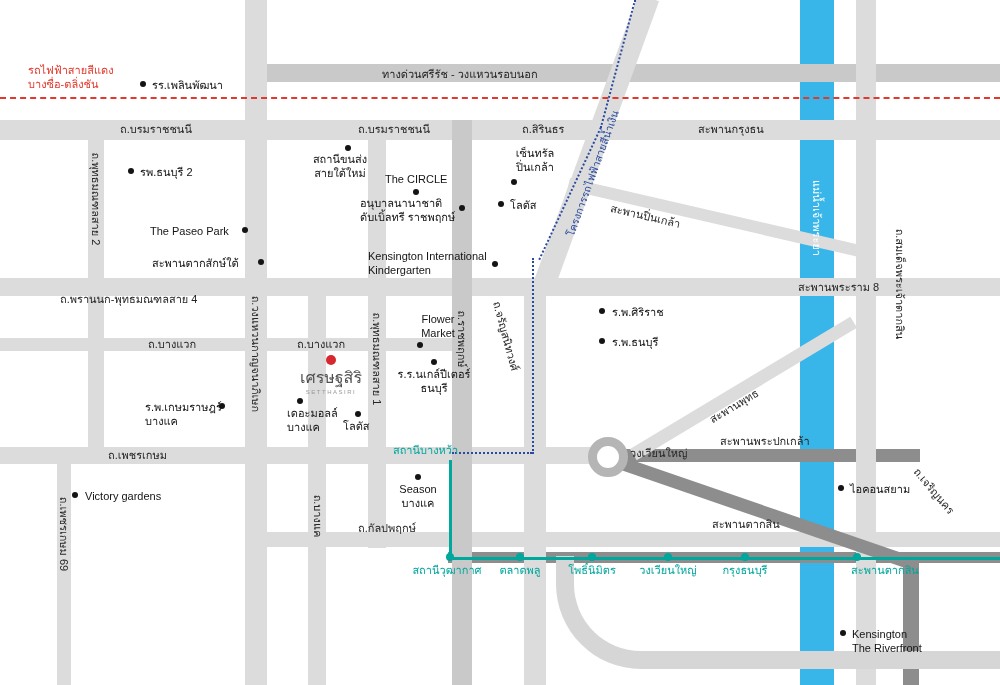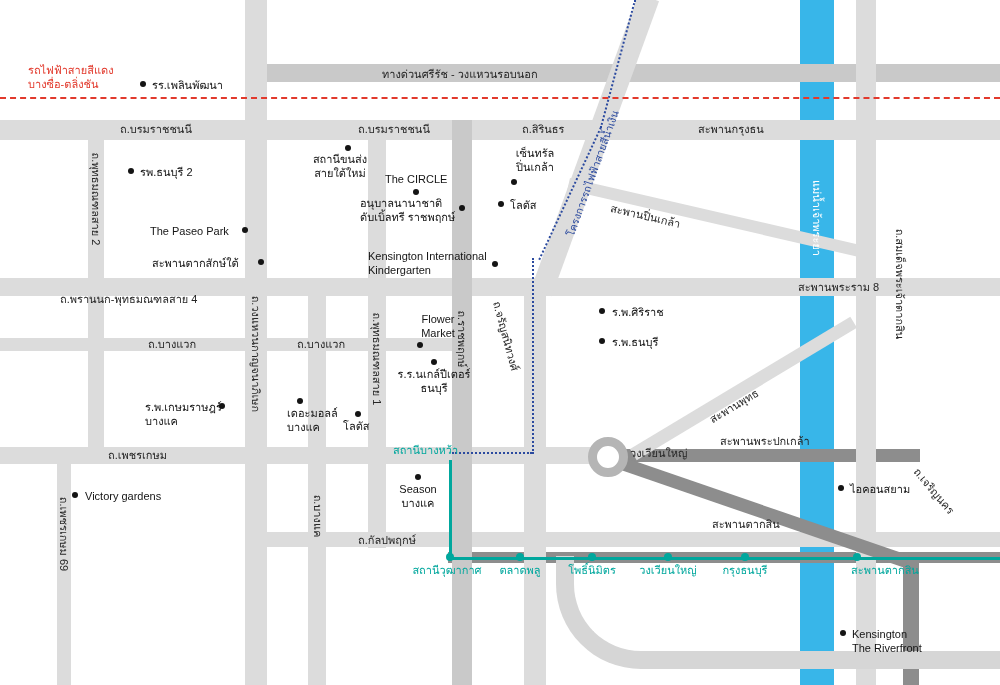--- a/index.html
+++ b/index.html
@@ -98,21 +98,21 @@
   <div class="lbl" style="left:358px;top:123px;">ถ.บรมราชชนนี</div>
   <div class="lbl" style="left:522px;top:123px;">ถ.สิรินธร</div>
   <div class="lbl" style="left:698px;top:123px;">สะพานกรุงธน</div>
   <div class="lbl" style="left:60px;top:281px;margin-top:12px;">ถ.พรานนก-พุทธมณฑลสาย 4</div>
   <div class="lbl" style="left:798px;top:281px;">สะพานพระราม 8</div>
   <div class="lbl" style="left:148px;top:338px;">ถ.บางแวก</div>
   <div class="lbl" style="left:297px;top:338px;">ถ.บางแวก</div>
   <div class="lbl" style="left:108px;top:449px;">ถ.เพชรเกษม</div>
   <div class="lbl" style="left:630px;top:447px;">วงเวียนใหญ่</div>
   <div class="lbl" style="left:720px;top:435px;">สะพานพระปกเกล้า</div>
-  <div class="lbl" style="left:358px;top:534px;">ถ.กัลปพฤกษ์</div>
+  <div class="lbl" style="left:358px;top:522px;">ถ.กัลปพฤกษ์</div>
   <div class="lbl" style="left:712px;top:518px;">สะพานตากสิน</div>
   <div class="vlbl" style="left:694px;top:397px;width:80px;transform:rotate(-31deg);">สะพานพุทธ</div>
   <div class="lbl" style="left:612px;top:202px;transform:rotate(13deg);transform-origin:0 0;">สะพานปิ่นเกล้า</div>
   <div class="vlbl" style="left:456px;top:327px;width:100px;transform:rotate(75deg);">ถ.จรัญสนิทวงศ์</div>
 
   <div class="vlbl" style="left:46px;top:190px;width:100px;transform:rotate(90deg);">ถ.พุทธมณฑลสาย 2</div>
   <div class="vlbl" style="left:181px;top:345px;width:150px;transform:rotate(90deg);">ถ.วงแหวนกาญจนาภิเษก</div>
   <div class="vlbl" style="left:317px;top:350px;width:120px;transform:rotate(90deg);">ถ.พุทธมณฑลสาย 1</div>
   <div class="vlbl" style="left:422px;top:330px;width:80px;transform:rotate(90deg);">ถ.ราชพฤกษ์</div>
   <div class="vlbl" style="left:14px;top:525px;width:100px;transform:rotate(90deg);">ถ.เพชรเกษม 69</div>
@@ -209,14 +209,19 @@
   <div class="poi" style="left:850px;top:482px;">
     <span class="pdot" style="left:-12px;top:3px;"></span>
     <div>ไอคอนสยาม</div>
   </div>
   <div class="poi" style="left:852px;top:627px;">
     <span class="pdot" style="left:-12px;top:3px;"></span>
     <div>Kensington</div>
     <div>The Riverfront</div>
   </div>
 
+  <div class="poi" style="left:295px;top:355px;width:72px;text-align:center;">
+    <div class="reddot"></div>
+    <div class="brand">เศรษฐสิริ</div>
+    <div class="brandsub">SETTHASIRI</div>
+  </div>
 
 </div>
 
 </body></html>

